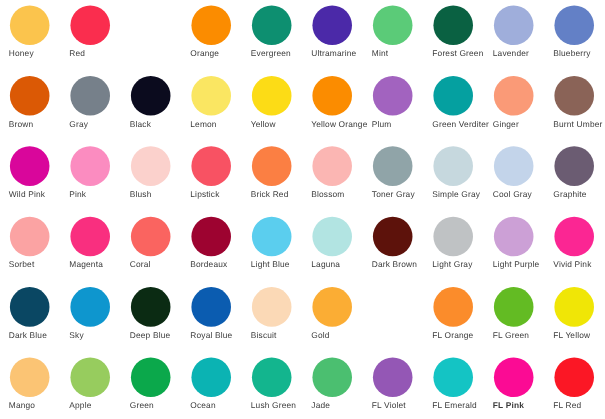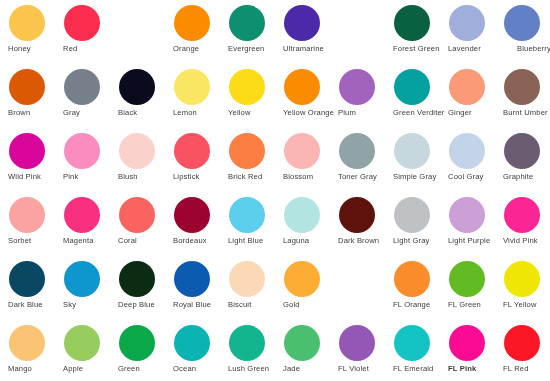--- a/index.html
+++ b/index.html
@@ -63,29 +63,33 @@
       <div class="swatch-label" style="color: rgb(59, 59, 59);">Orange</div>
     </div>
     <div class="swatch-cell" style="left: 220px; top: 0px;">
       <div class="swatch-dot" title="#0D8F70" style="background: rgb(13, 143, 112);"></div>
       <div class="swatch-label" style="color: rgb(59, 59, 59);">Evergreen</div>
     </div>
     <div class="swatch-cell" style="left: 275px; top: 0px;">
       <div class="swatch-dot" title="#4B29A8" style="background: rgb(75, 41, 168);"></div>
       <div class="swatch-label" style="color: rgb(59, 59, 59);">Ultramarine</div>
     </div>
+    <div class="swatch-cell" style="left: 330px; top: 0px;">
+      <div class="swatch-dot" title="#5BCB78" style="background: rgb(91, 203, 120);"></div>
+      <div class="swatch-label" style="color: rgb(59, 59, 59);">Mint</div>
+    </div>
     <div class="swatch-cell" style="left: 385px; top: 0px;">
       <div class="swatch-dot" title="#0A6142" style="background: rgb(10, 97, 66);"></div>
       <div class="swatch-label" style="color: rgb(59, 59, 59);">Forest Green</div>
     </div>
     <div class="swatch-cell" style="left: 440px; top: 0px;">
       <div class="swatch-dot" title="#9FAEDB" style="background: rgb(159, 174, 219);"></div>
       <div class="swatch-label" style="color: rgb(59, 59, 59);">Lavender</div>
     </div>
-    <div class="swatch-cell" style="left: 495px; top: 0px; text-align: center;">
+    <div class="swatch-cell" style="left: 495px; top: 0px;">
       <div class="swatch-dot" title="#6380C6" style="background: rgb(99, 128, 198);"></div>
       <div class="swatch-label" style="color: rgb(59, 59, 59);">Blueberry</div>
     </div>
     <div class="swatch-cell" style="left: 0px; top: 64px;">
       <div class="swatch-dot" title="#DB5905" style="background: rgb(219, 89, 5);"></div>
       <div class="swatch-label" style="color: rgb(59, 59, 59);">Brown</div>
     </div>
     <div class="swatch-cell" style="left: 55px; top: 64px;">
       <div class="swatch-dot" title="#76808A" style="background: rgb(118, 128, 138);"></div>
       <div class="swatch-label" style="color: rgb(59, 59, 59);">Gray</div>

